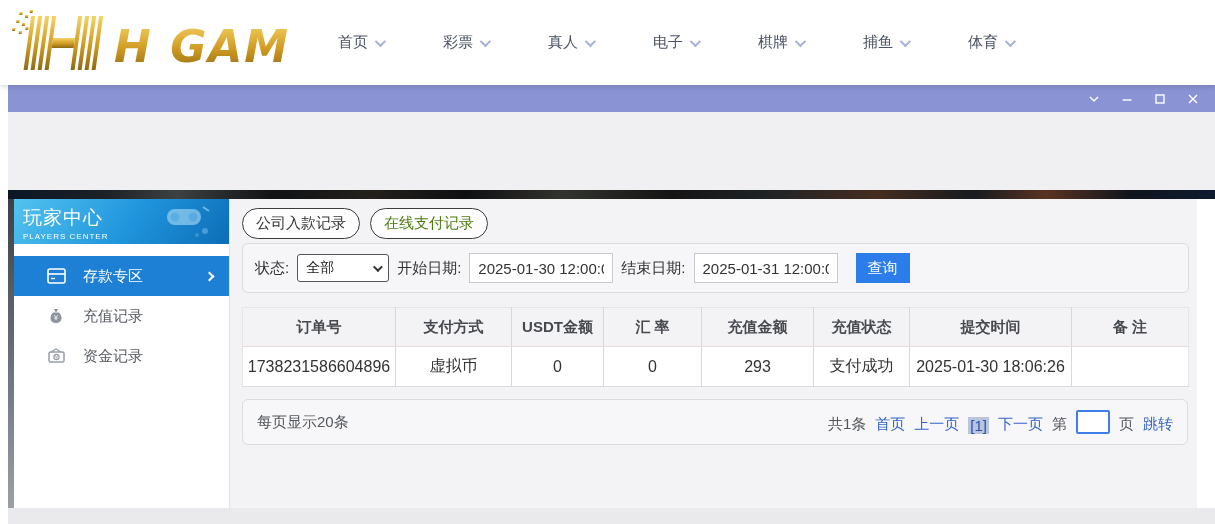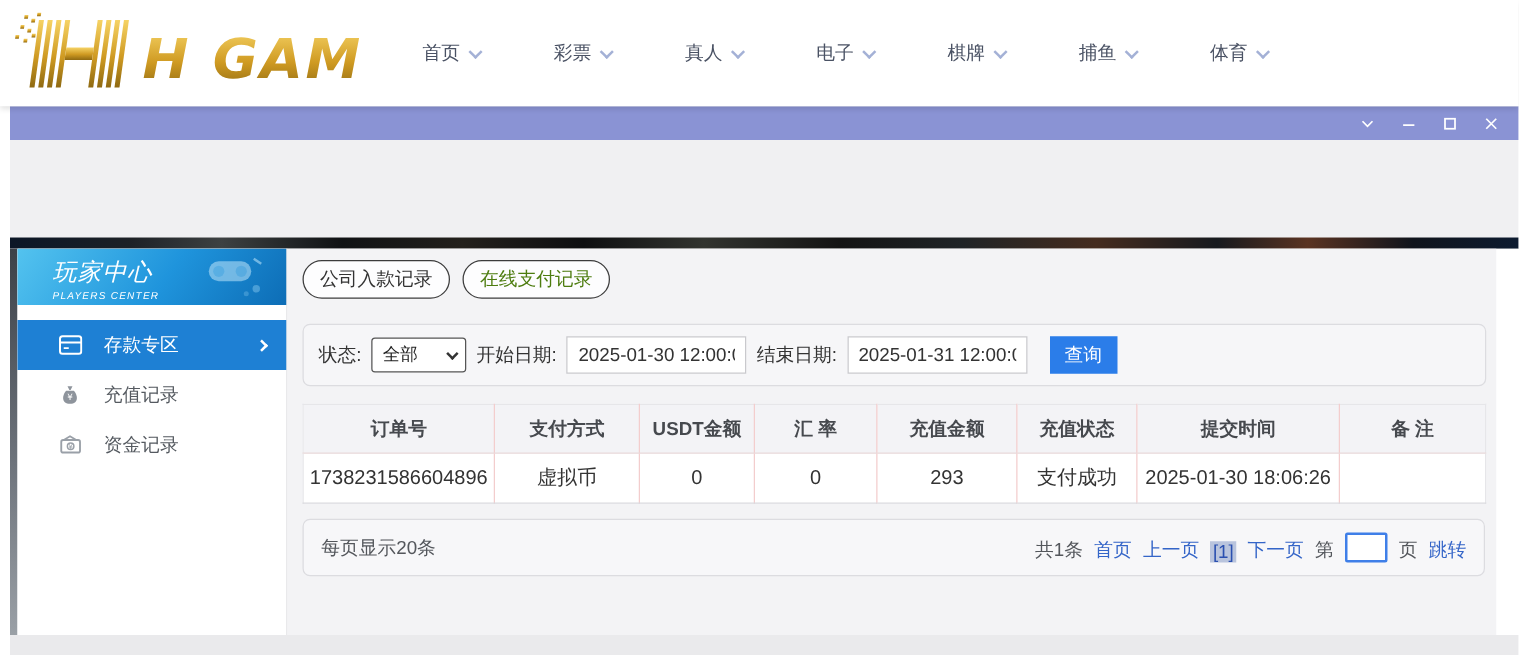--- a/index.html
+++ b/index.html
@@ -29,47 +29,47 @@
   .footerband { position:absolute; left:8px; top:508px; right:0; height:16px; background:#eaeaec; }
 
   
   .content { position:absolute; left:8px; top:199px; right:0; height:309px; background:#fff; display:flex; }
   .side-strip { width:6px; height:100%; background:linear-gradient(180deg,#3c4148 0%,#6d737b 55%,#9aa0a6 100%); }
   .sidebar { width:216px; height:100%; background:#fff; border-right:1px solid #e2e2e5; position:relative; }
   .main { flex:0 0 966px; height:100%; background:#f3f3f5; padding:9px 8px 0 12px; position:relative; }
 
   
   .side-header { position:relative; height:45px; background:linear-gradient(125deg,#53c3ef 0%,#1f94dc 55%,#0d6db6 100%);
-                 color:#fff; padding:6px 0 0 28px; overflow:hidden;font-style:italic; }
+                 color:#fff; padding:6px 0 0 9px; overflow:hidden; }
   .side-title { font-size:19px; letter-spacing:1px; }
   .side-sub { font-size:8px; letter-spacing:1px; margin-top:1px; }
   .gamepad { position:absolute; right:14px; top:6px; opacity:.55; }
   .side-section { padding:16px 0 0 16px; }
   .side-section-label { font-size:15px; color:#4aa3df; }
   .side-divider { margin-top:12px; height:1px; background:#e3e3e6; position:relative; width:184px; }
   .side-divider::after { content:""; position:absolute; left:0; top:-1px; width:84px; height:3px; background:#1e88e5; }
   .side-menu { margin-top:12px; }
   .side-item { height:40px; display:flex; align-items:center; padding-left:32px; gap:17px; cursor:pointer;
                color:#555a60; font-size:15px; position:relative; }
   .side-item.active { background:#1e80d4; color:#fff;text-align:center; }
   .side-item .chev-right { position:absolute; right:16px; width:7px; height:7px;
                border-right:2px solid #fff; border-top:2px solid #fff; transform:rotate(45deg); }
   .side-icon { width:20px; height:18px; display:flex; align-items:center; justify-content:center; }
 
   
-  .tabs { display:flex; gap:10px; margin-bottom:20px; }
+  .tabs { display:flex; gap:10px; margin-bottom:4px; }
   .tab-pill { border:1px solid #3c3c3c; border-radius:17px; background:#fdfdfe; height:31px;
               display:flex; align-items:center; padding:0 13px; font-size:15px; color:#333; cursor:pointer; }
   .tab-pill.red { color:#4d7c0f; }
 
   
   .filterbar { border:1px solid #dcdce0; border-radius:6px; background:#f6f6f8; height:50px;
                display:flex; align-items:center; padding:0 12px; gap:8px; margin-bottom:14px; }
   .f-label { font-size:15px; color:#333; white-space:nowrap; }
-  .f-select { width:76px; height:28px; border:1px solid #555; border-radius:3px; background:#fff;
+  .f-select { width:92px; height:28px; border:1px solid #555; border-radius:3px; background:#fff;
               display:flex; align-items:center; justify-content:space-between; padding:0 8px; cursor:pointer; }
   .f-select .val { font-size:14px; color:#222; }
   .f-select .chev { width:7px; height:7px; border-right:2px solid #333; border-bottom:2px solid #333;
                     transform:rotate(45deg) translateY(-2px); }
   .f-input { width:144px; height:30px; border:1px solid #c9c9cd; background:#fff; font-size:15px;
              color:#333; padding:0 8px; font-family:"Liberation Sans",sans-serif; }
   .f-btn { width:54px; height:30px; background:#2b7de9; color:#fff; border:none; border-radius:0;
            font-size:15px; margin-left:10px; cursor:pointer; font-family:"Liberation Sans",sans-serif; }
 
   

